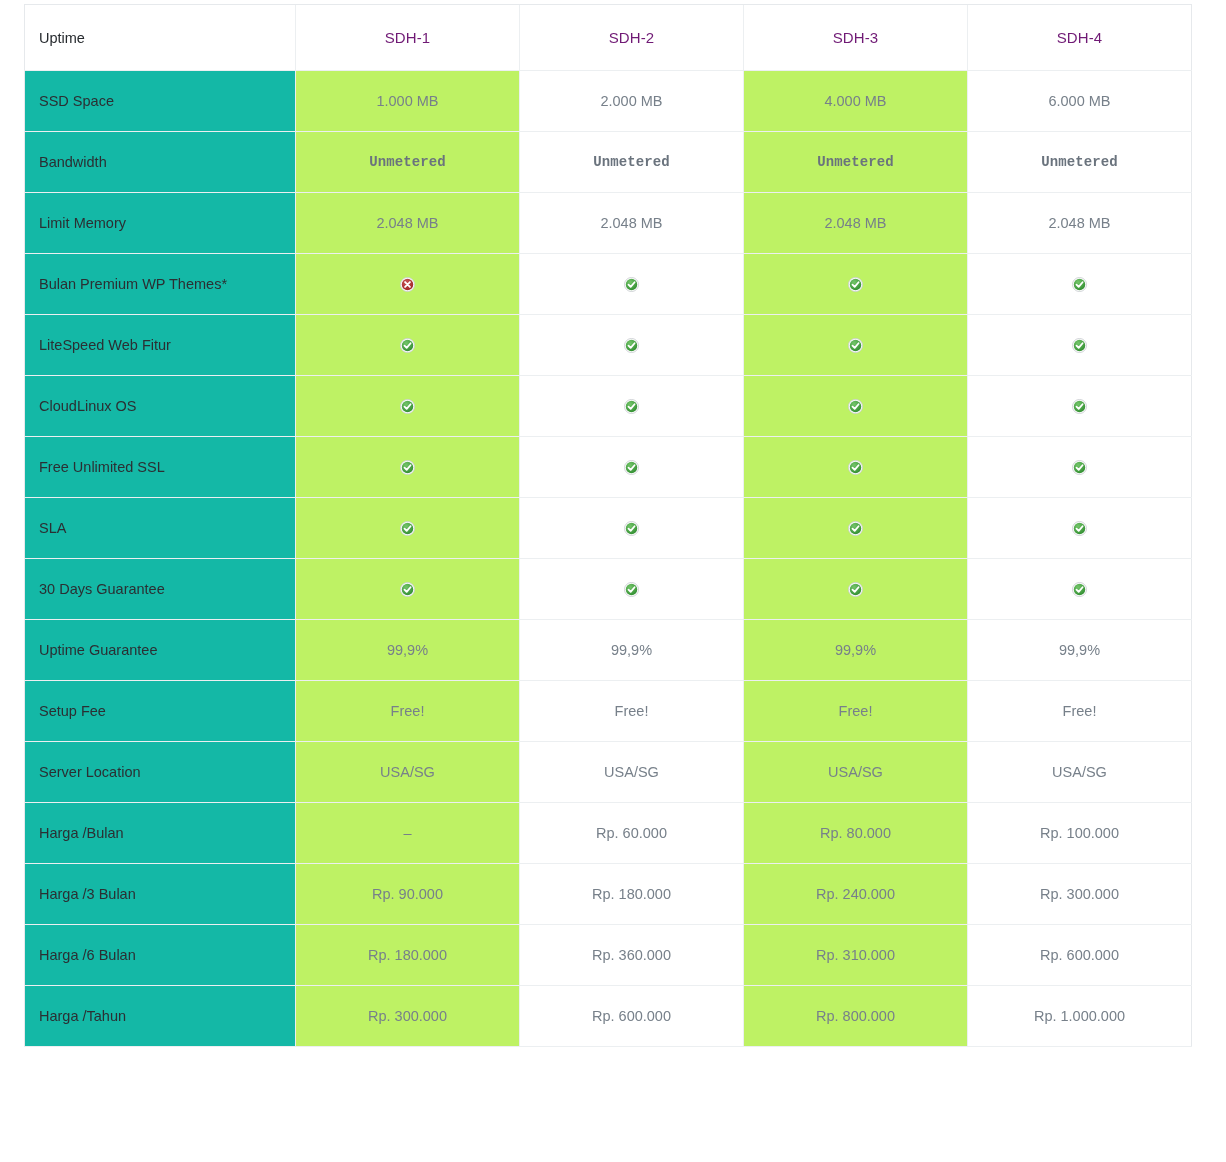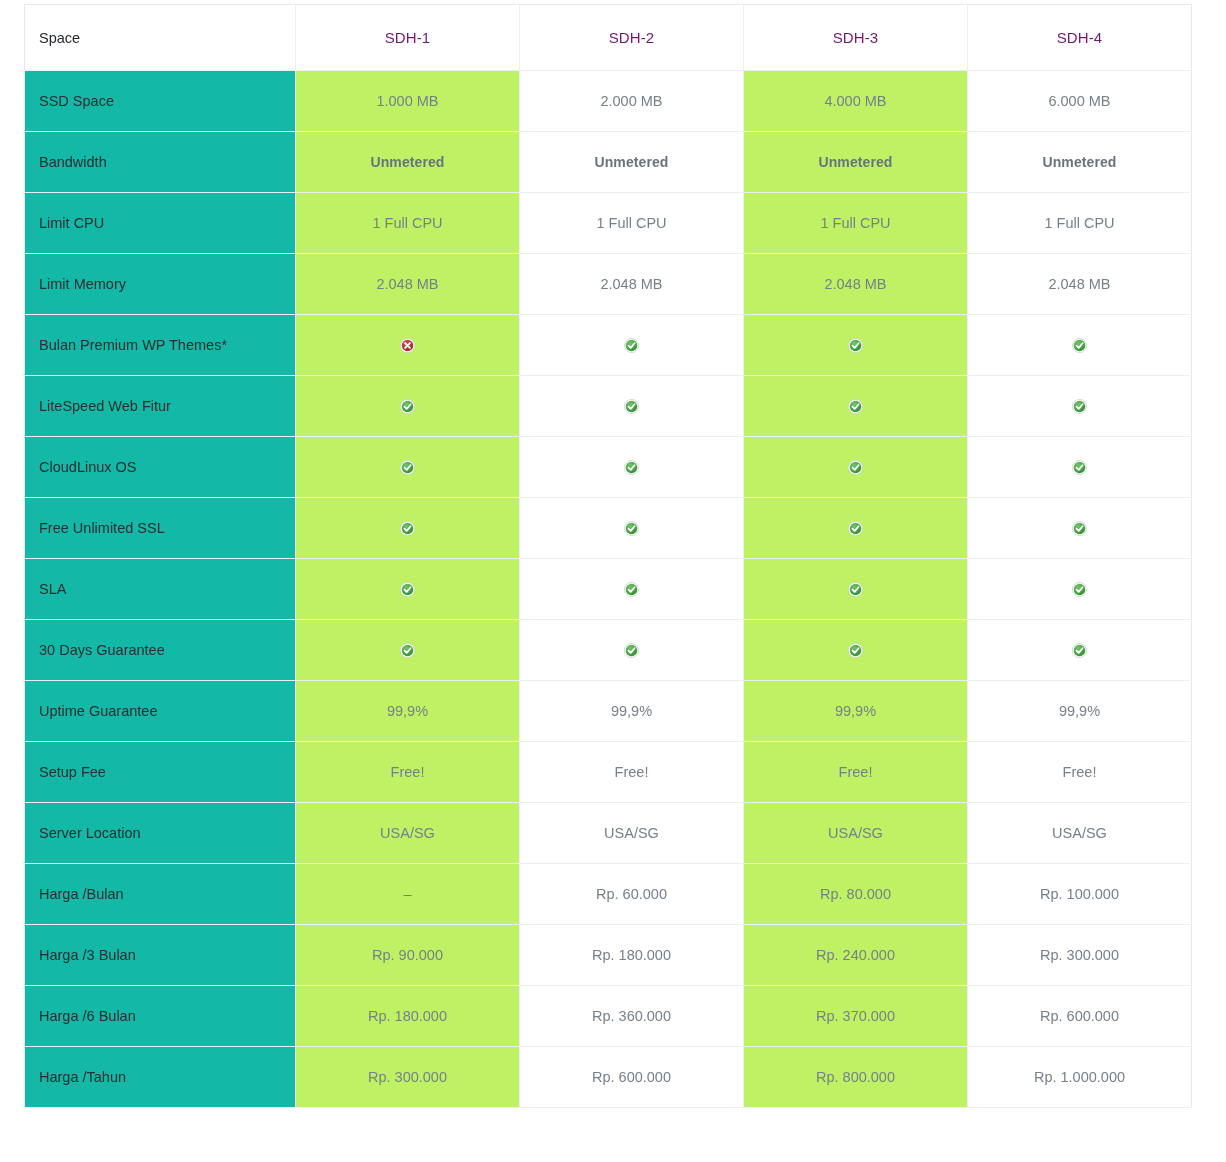--- a/index.html
+++ b/index.html
@@ -89,20 +89,21 @@
     background: #ffffff;
   }
   td.value.alt {
     background: #bef264;
   }
   td.value.strong {
     font-weight: bold;
     color: #6a737d;
     font-size: 14px;
     letter-spacing: 0.1px;
+    font-family: Liberation Mono, monospace;
   }
 
   
   .badge {
     display: inline-block;
     width: 15px;
     height: 15px;
     border-radius: 50%;
     position: relative;
     vertical-align: middle;
@@ -119,21 +120,21 @@
   <table class="compare">
     <colgroup>
       <col class="c-feature">
       <col class="c-plan">
         <col class="c-plan">
         <col class="c-plan">
         <col class="c-plan">
     </colgroup>
     <thead>
       <tr>
-        <th class="th-feature">Space</th>
+        <th class="th-feature">Uptime</th>
         <th class="th-plan">SDH-1</th>
         <th class="th-plan">SDH-2</th>
         <th class="th-plan">SDH-3</th>
         <th class="th-plan">SDH-4</th>
       </tr>
     </thead>
     <tbody id="tbody">
         <tr>
           <td class="feature">SSD Space</td>
           <td class="value alt">1.000 MB</td>
@@ -142,27 +143,20 @@
           <td class="value">6.000 MB</td>
         </tr>
         <tr>
           <td class="feature">Bandwidth</td>
           <td class="value alt strong">Unmetered</td>
           <td class="value strong">Unmetered</td>
           <td class="value alt strong">Unmetered</td>
           <td class="value strong">Unmetered</td>
         </tr>
         <tr>
-          <td class="feature">Limit CPU</td>
-          <td class="value alt">1 Full CPU</td>
-          <td class="value">1 Full CPU</td>
-          <td class="value alt">1 Full CPU</td>
-          <td class="value">1 Full CPU</td>
-        </tr>
-        <tr>
           <td class="feature">Limit Memory</td>
           <td class="value alt">2.048 MB</td>
           <td class="value">2.048 MB</td>
           <td class="value alt">2.048 MB</td>
           <td class="value">2.048 MB</td>
         </tr>
         <tr>
           <td class="feature">Bulan Premium WP Themes*</td>
           <td class="value alt"><span class="badge"><svg viewBox="0 0 16 16">
                 <defs>
@@ -476,21 +470,21 @@
           <td class="feature">Harga /3 Bulan</td>
           <td class="value alt">Rp. 90.000</td>
           <td class="value">Rp. 180.000</td>
           <td class="value alt">Rp. 240.000</td>
           <td class="value">Rp. 300.000</td>
         </tr>
         <tr>
           <td class="feature">Harga /6 Bulan</td>
           <td class="value alt">Rp. 180.000</td>
           <td class="value">Rp. 360.000</td>
-          <td class="value alt">Rp. 370.000</td>
+          <td class="value alt">Rp. 310.000</td>
           <td class="value">Rp. 600.000</td>
         </tr>
         <tr>
           <td class="feature">Harga /Tahun</td>
           <td class="value alt">Rp. 300.000</td>
           <td class="value">Rp. 600.000</td>
           <td class="value alt">Rp. 800.000</td>
           <td class="value">Rp. 1.000.000</td>
         </tr>
       </tbody>

